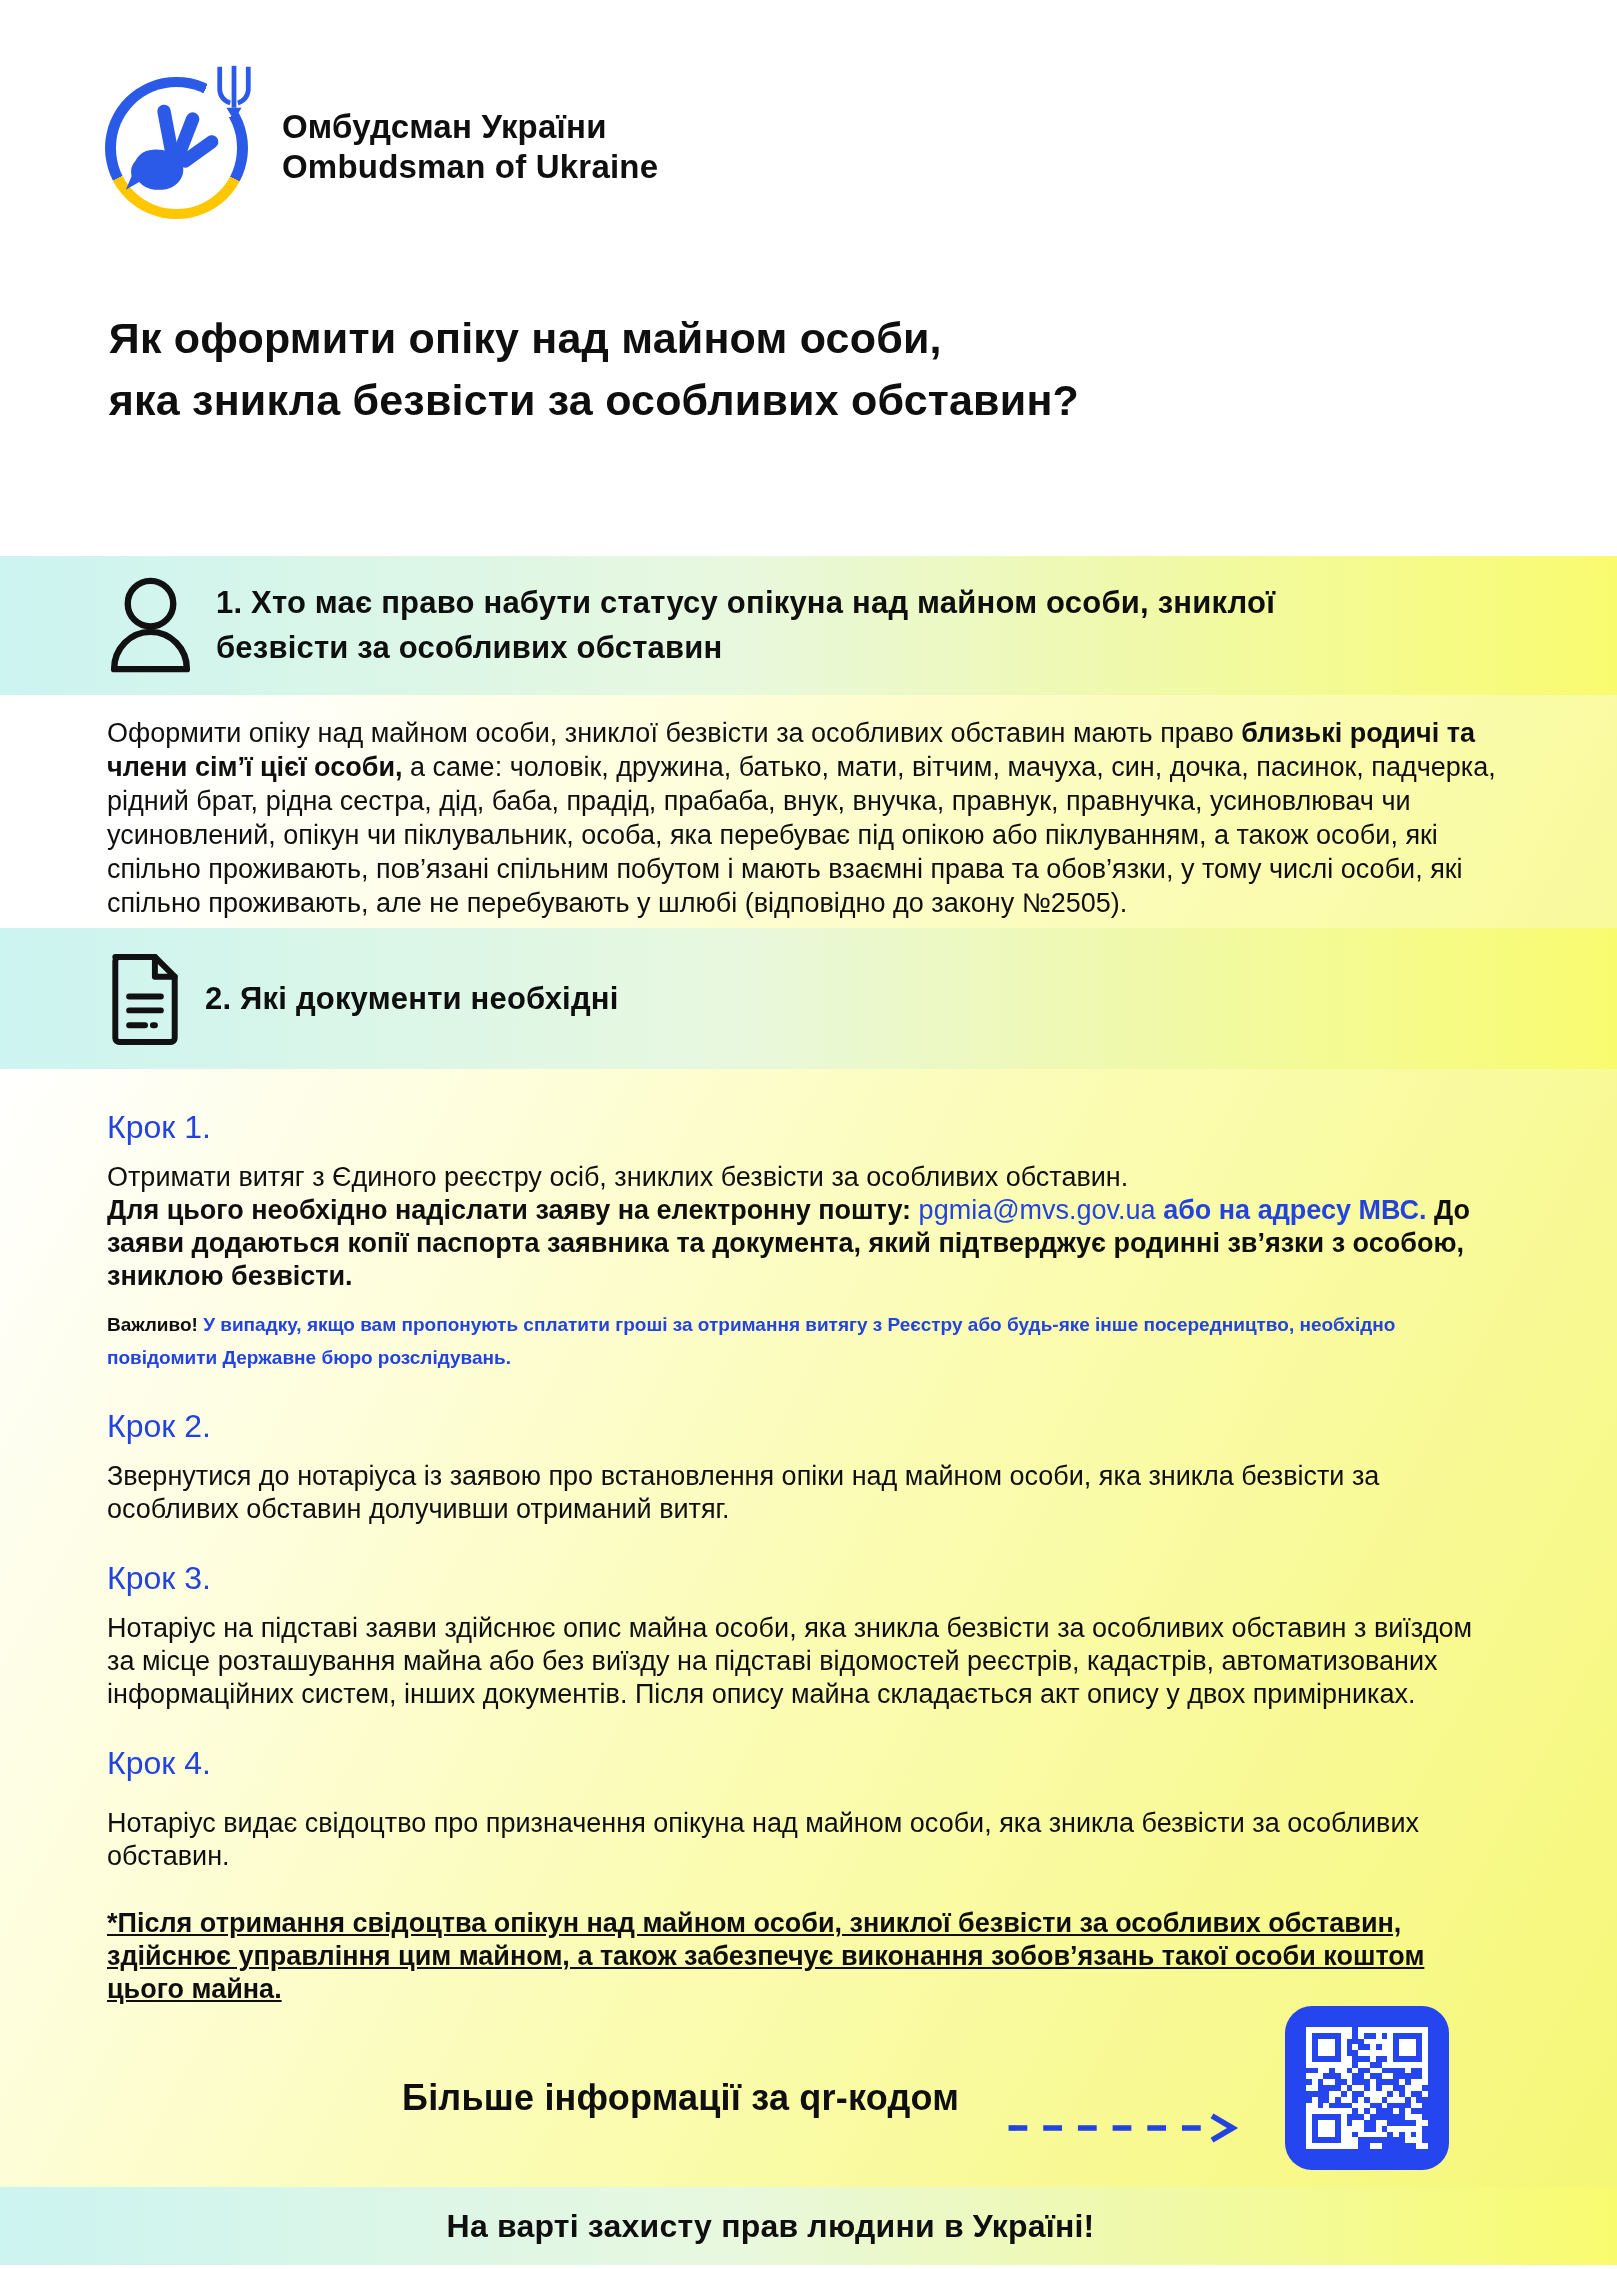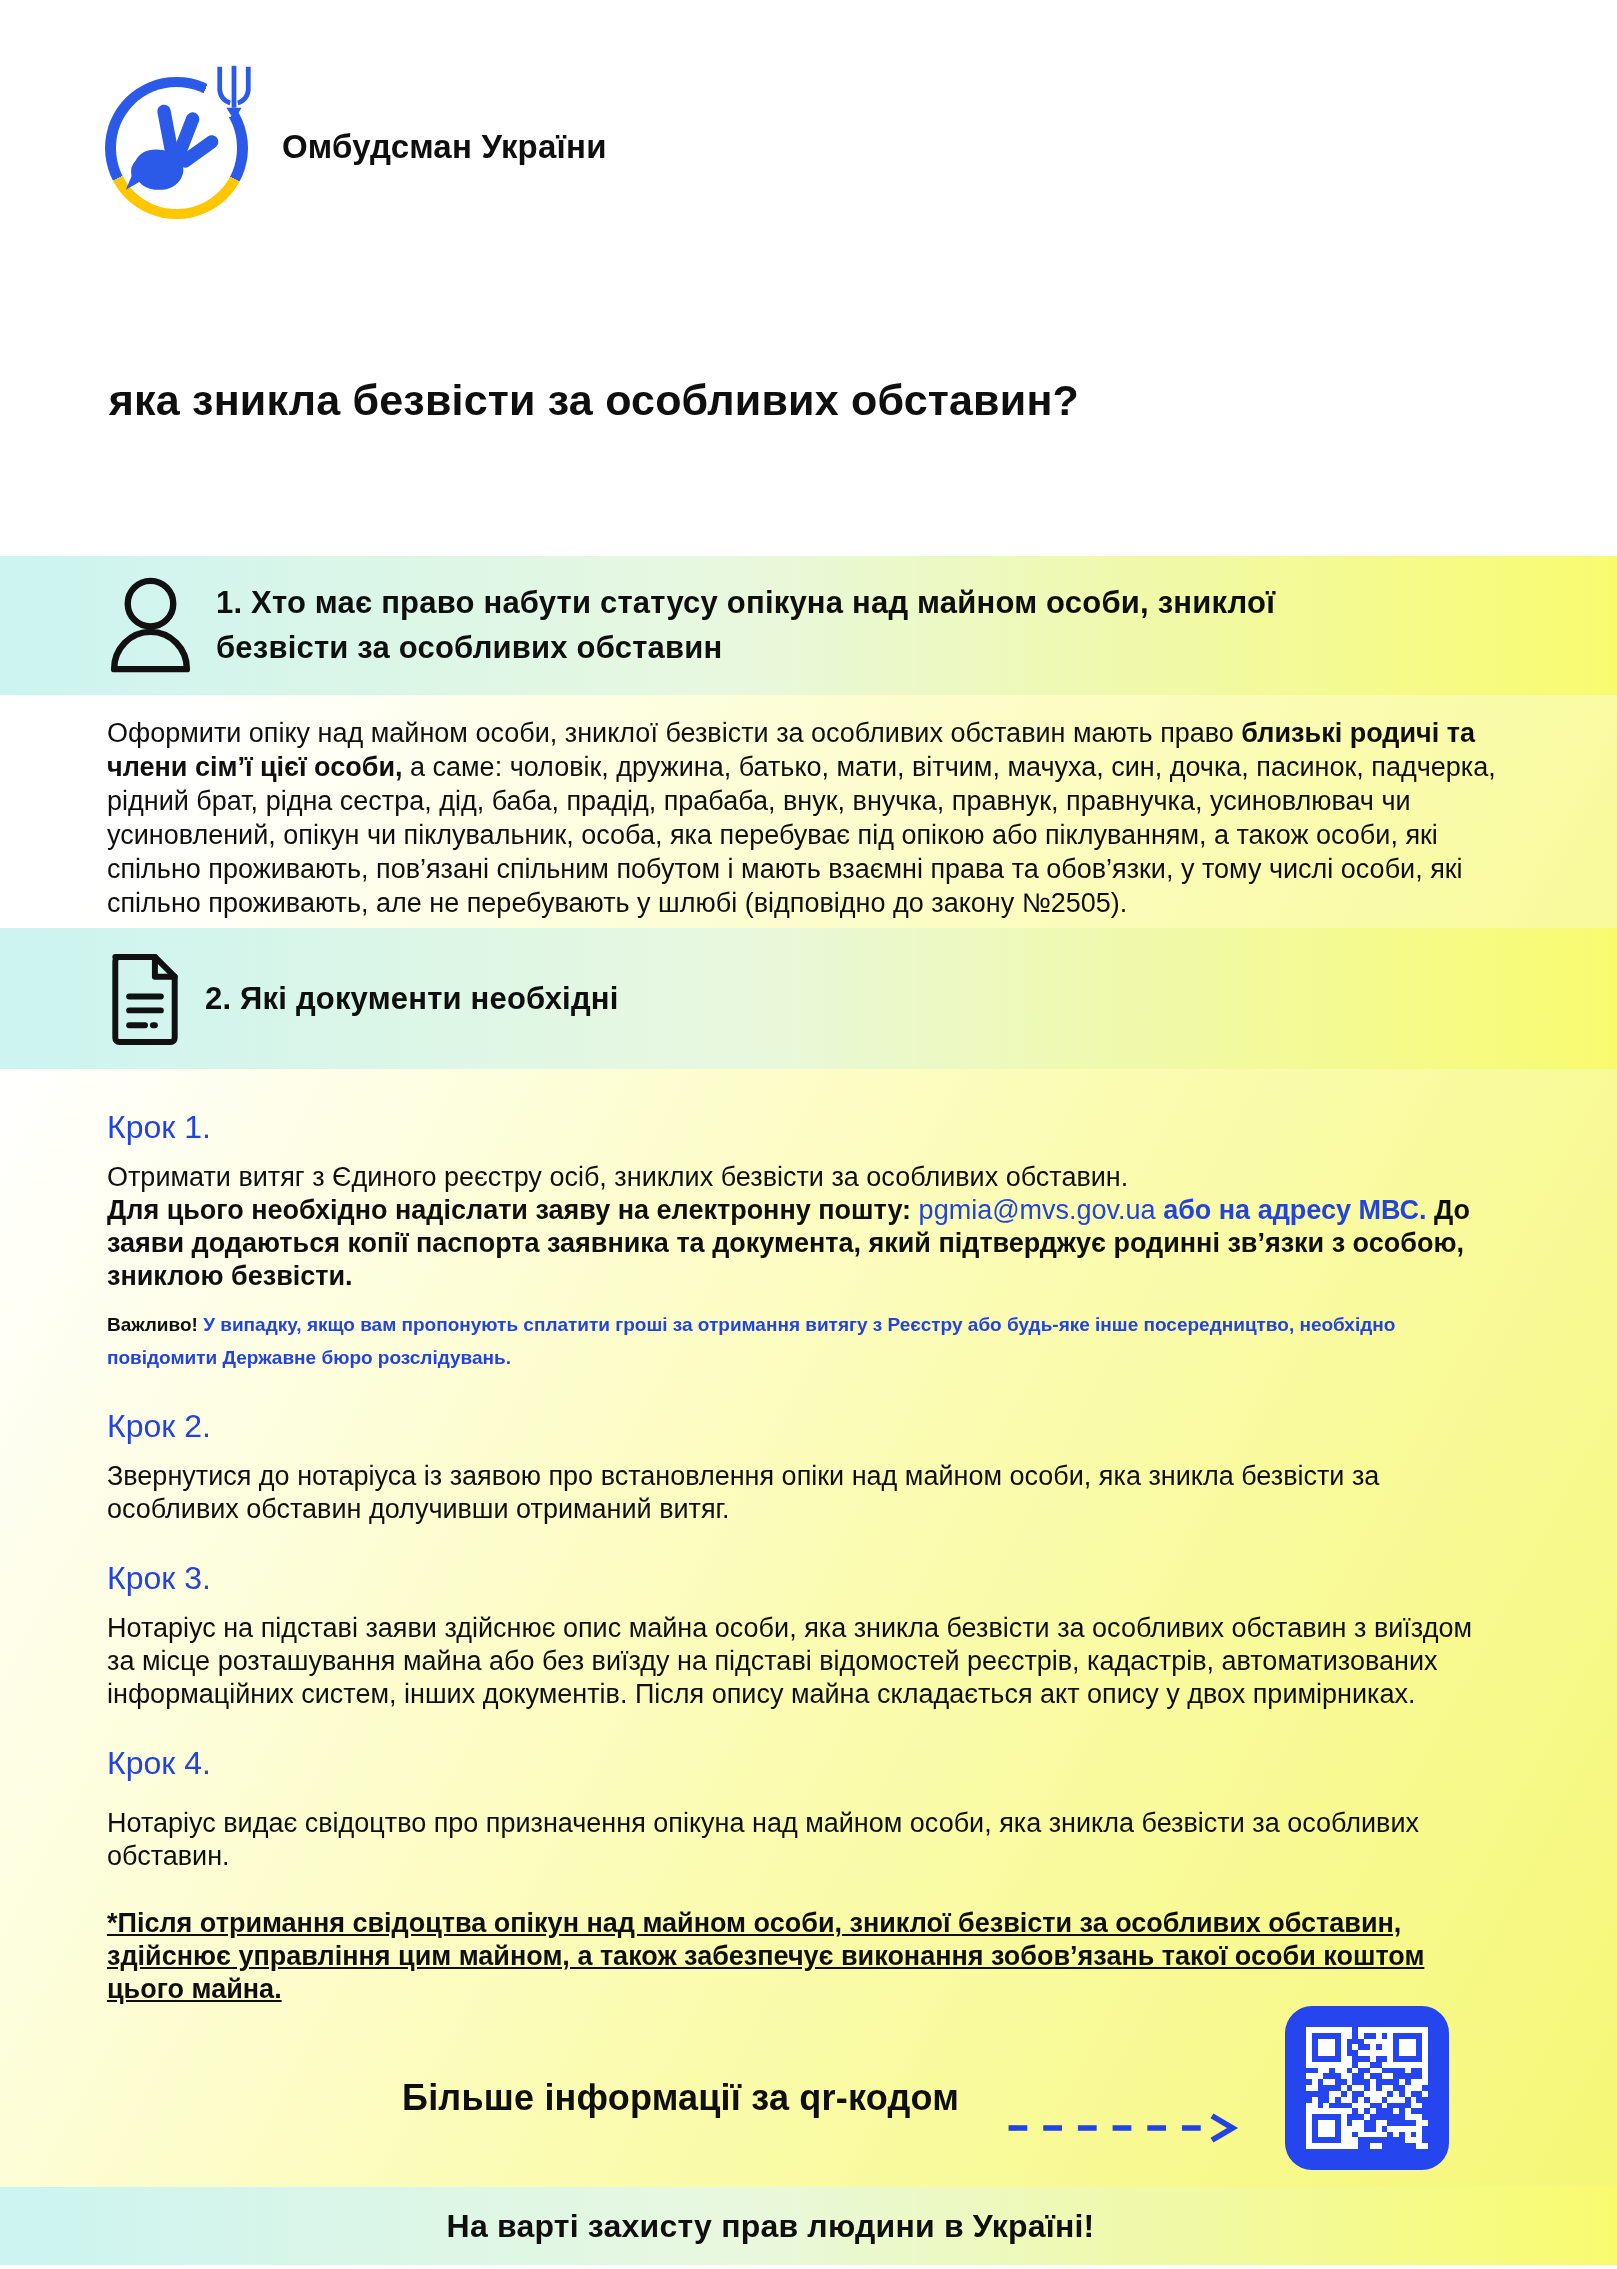--- a/index.html
+++ b/index.html
@@ -90,24 +90,25 @@
           <g fill="none" stroke="#2b59e8" stroke-width="5">
             <path d="M7 4 v24 a15 15 0 0 0 11 14"></path>
             <path d="M37 4 v24 a15 15 0 0 1 -11 14"></path>
             <path d="M22 3 v44"></path>
           </g>
           <path d="M22 60 l-8 -13 h16 z" fill="#2b59e8"></path>
         </svg>
       </div>
       <div class="brand-names">
         <div class="brand-uk">Омбудсман України</div>
+        <div class="brand-en">Ombudsman of Ukraine</div>
       </div>
     </div>
     <h1 class="title">
-      <br>
+      <span>Як оформити опіку над майном особи,</span><br>
       <span>яка зникла безвісти за особливих обставин?</span>
     </h1>
   </header>
 
   <section class="band band1">
     <svg class="icon-svg" width="91" height="103" viewBox="0 0 100 112" fill="none" stroke="#111111" stroke-width="7">
       <circle cx="50" cy="32" r="25"></circle>
       <path d="M10 104 a40 41 0 0 1 80 0 z" stroke-linejoin="round"></path>
     </svg>
     <h2>1. Хто має право набути статусу опікуна над майном особи, зниклої безвісти за особливих обставин</h2>

